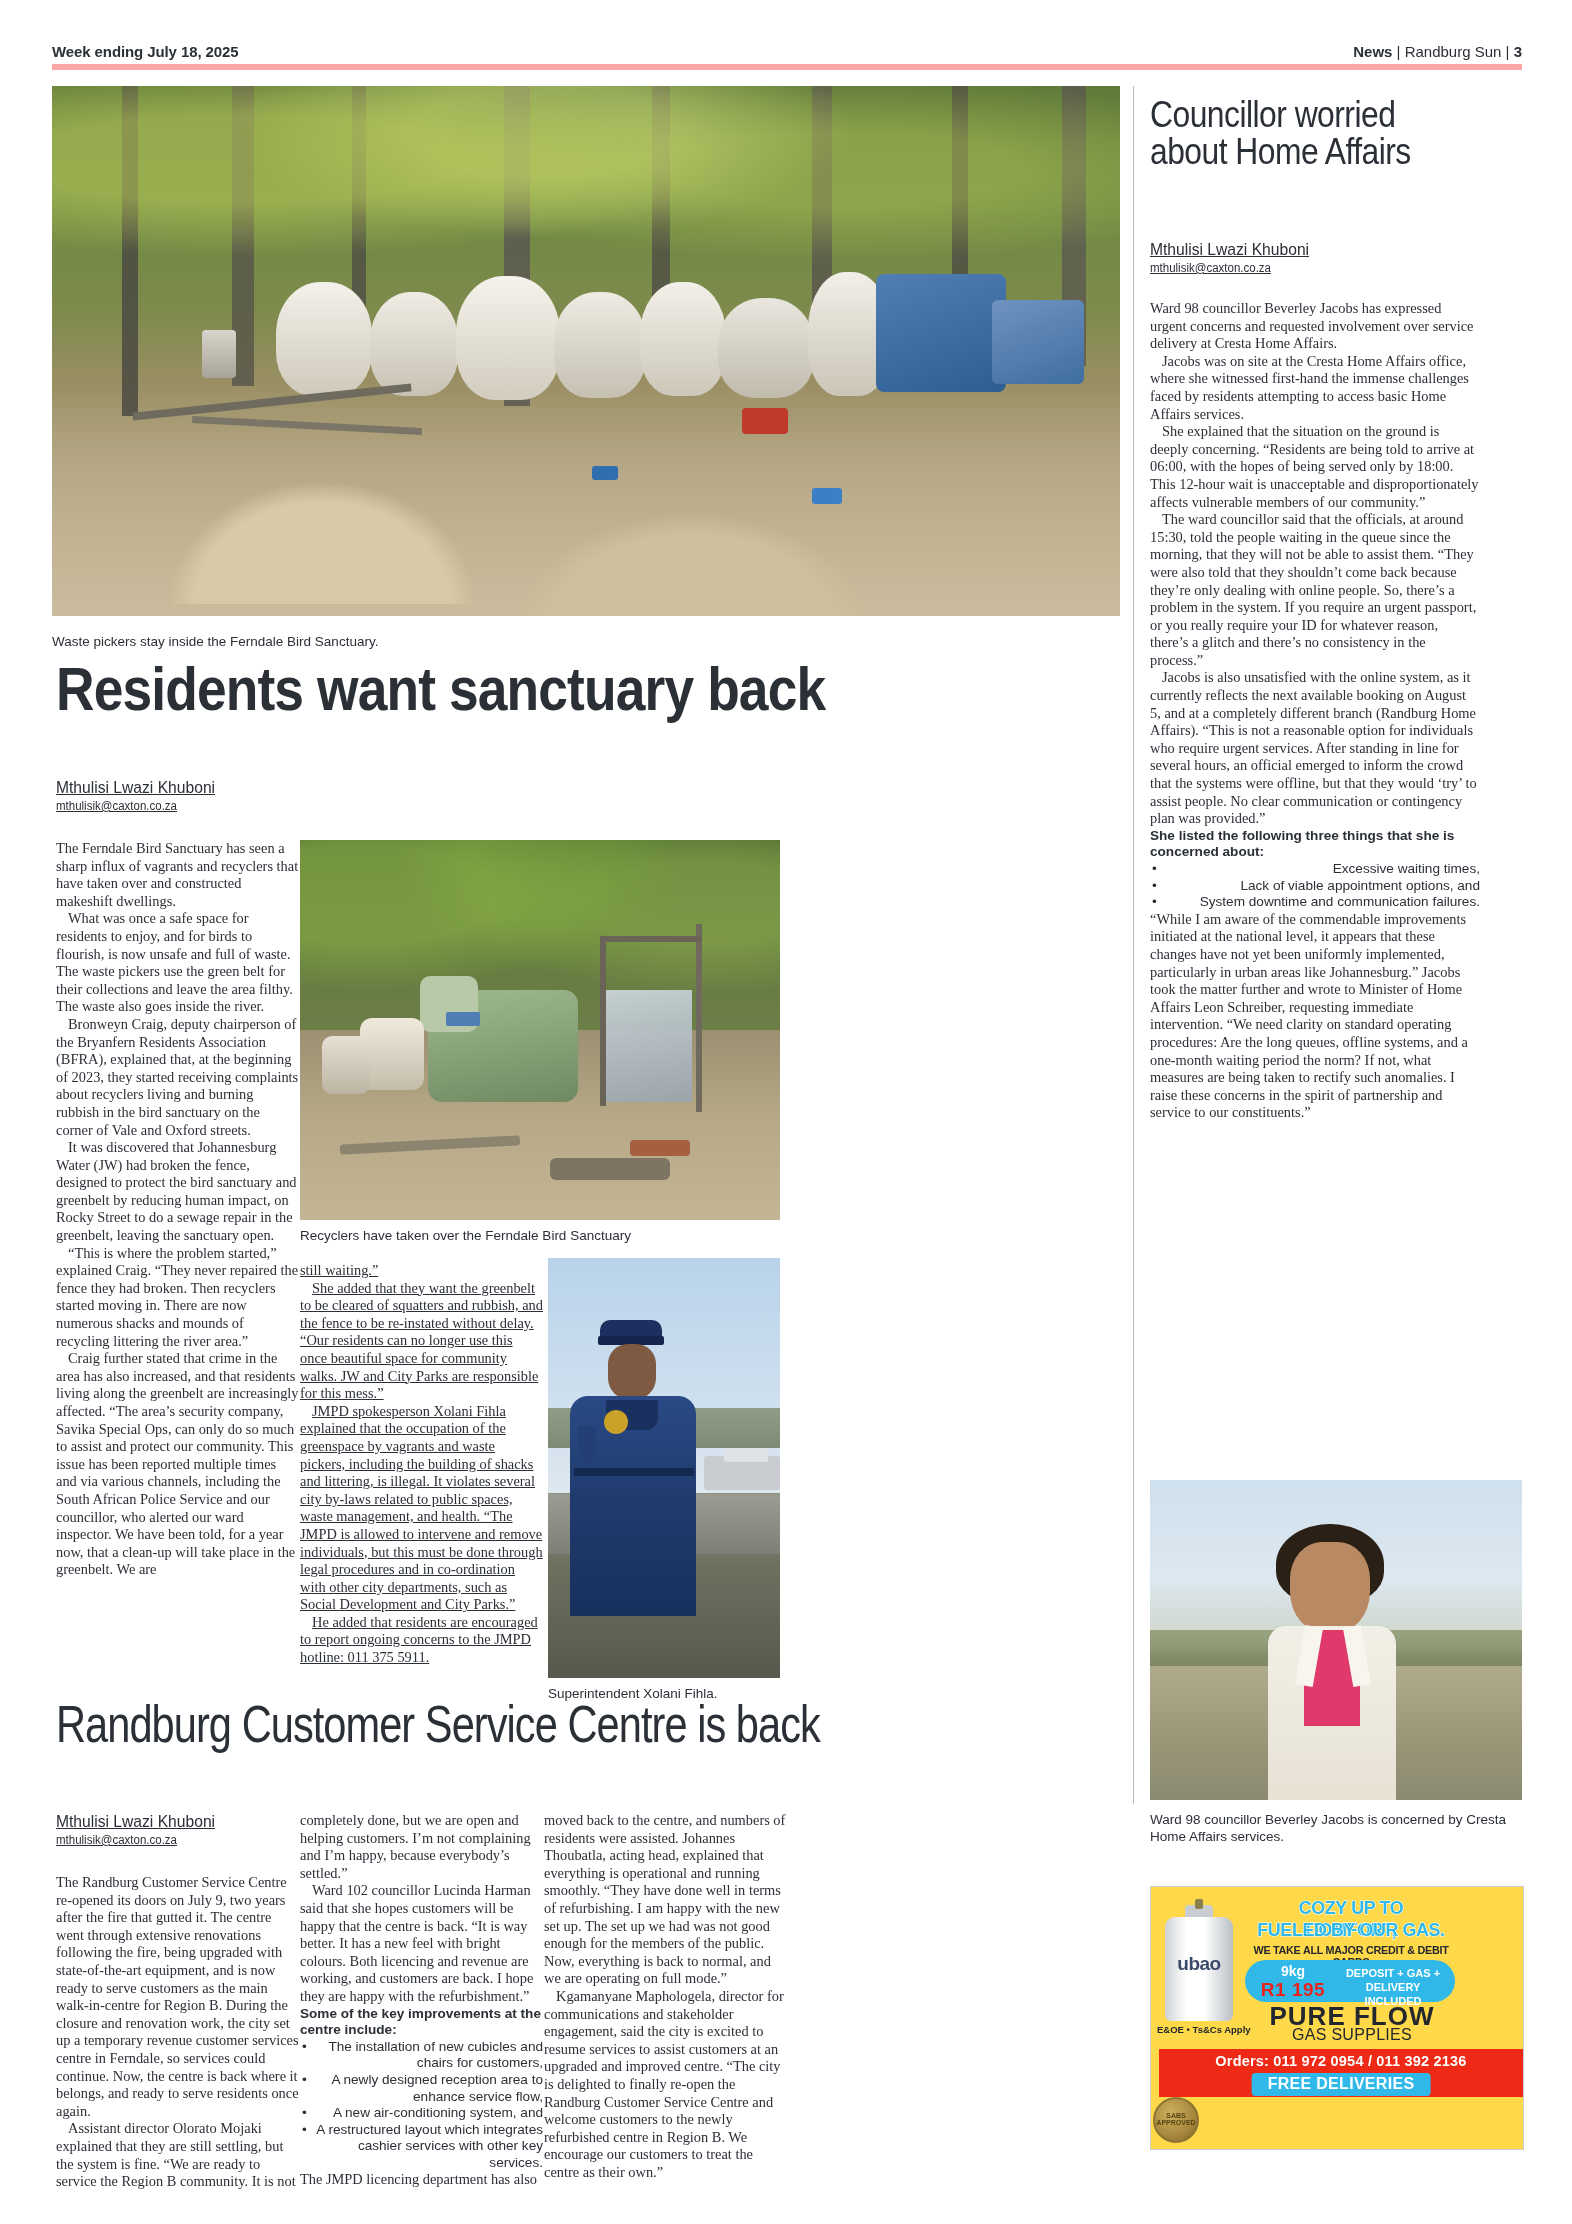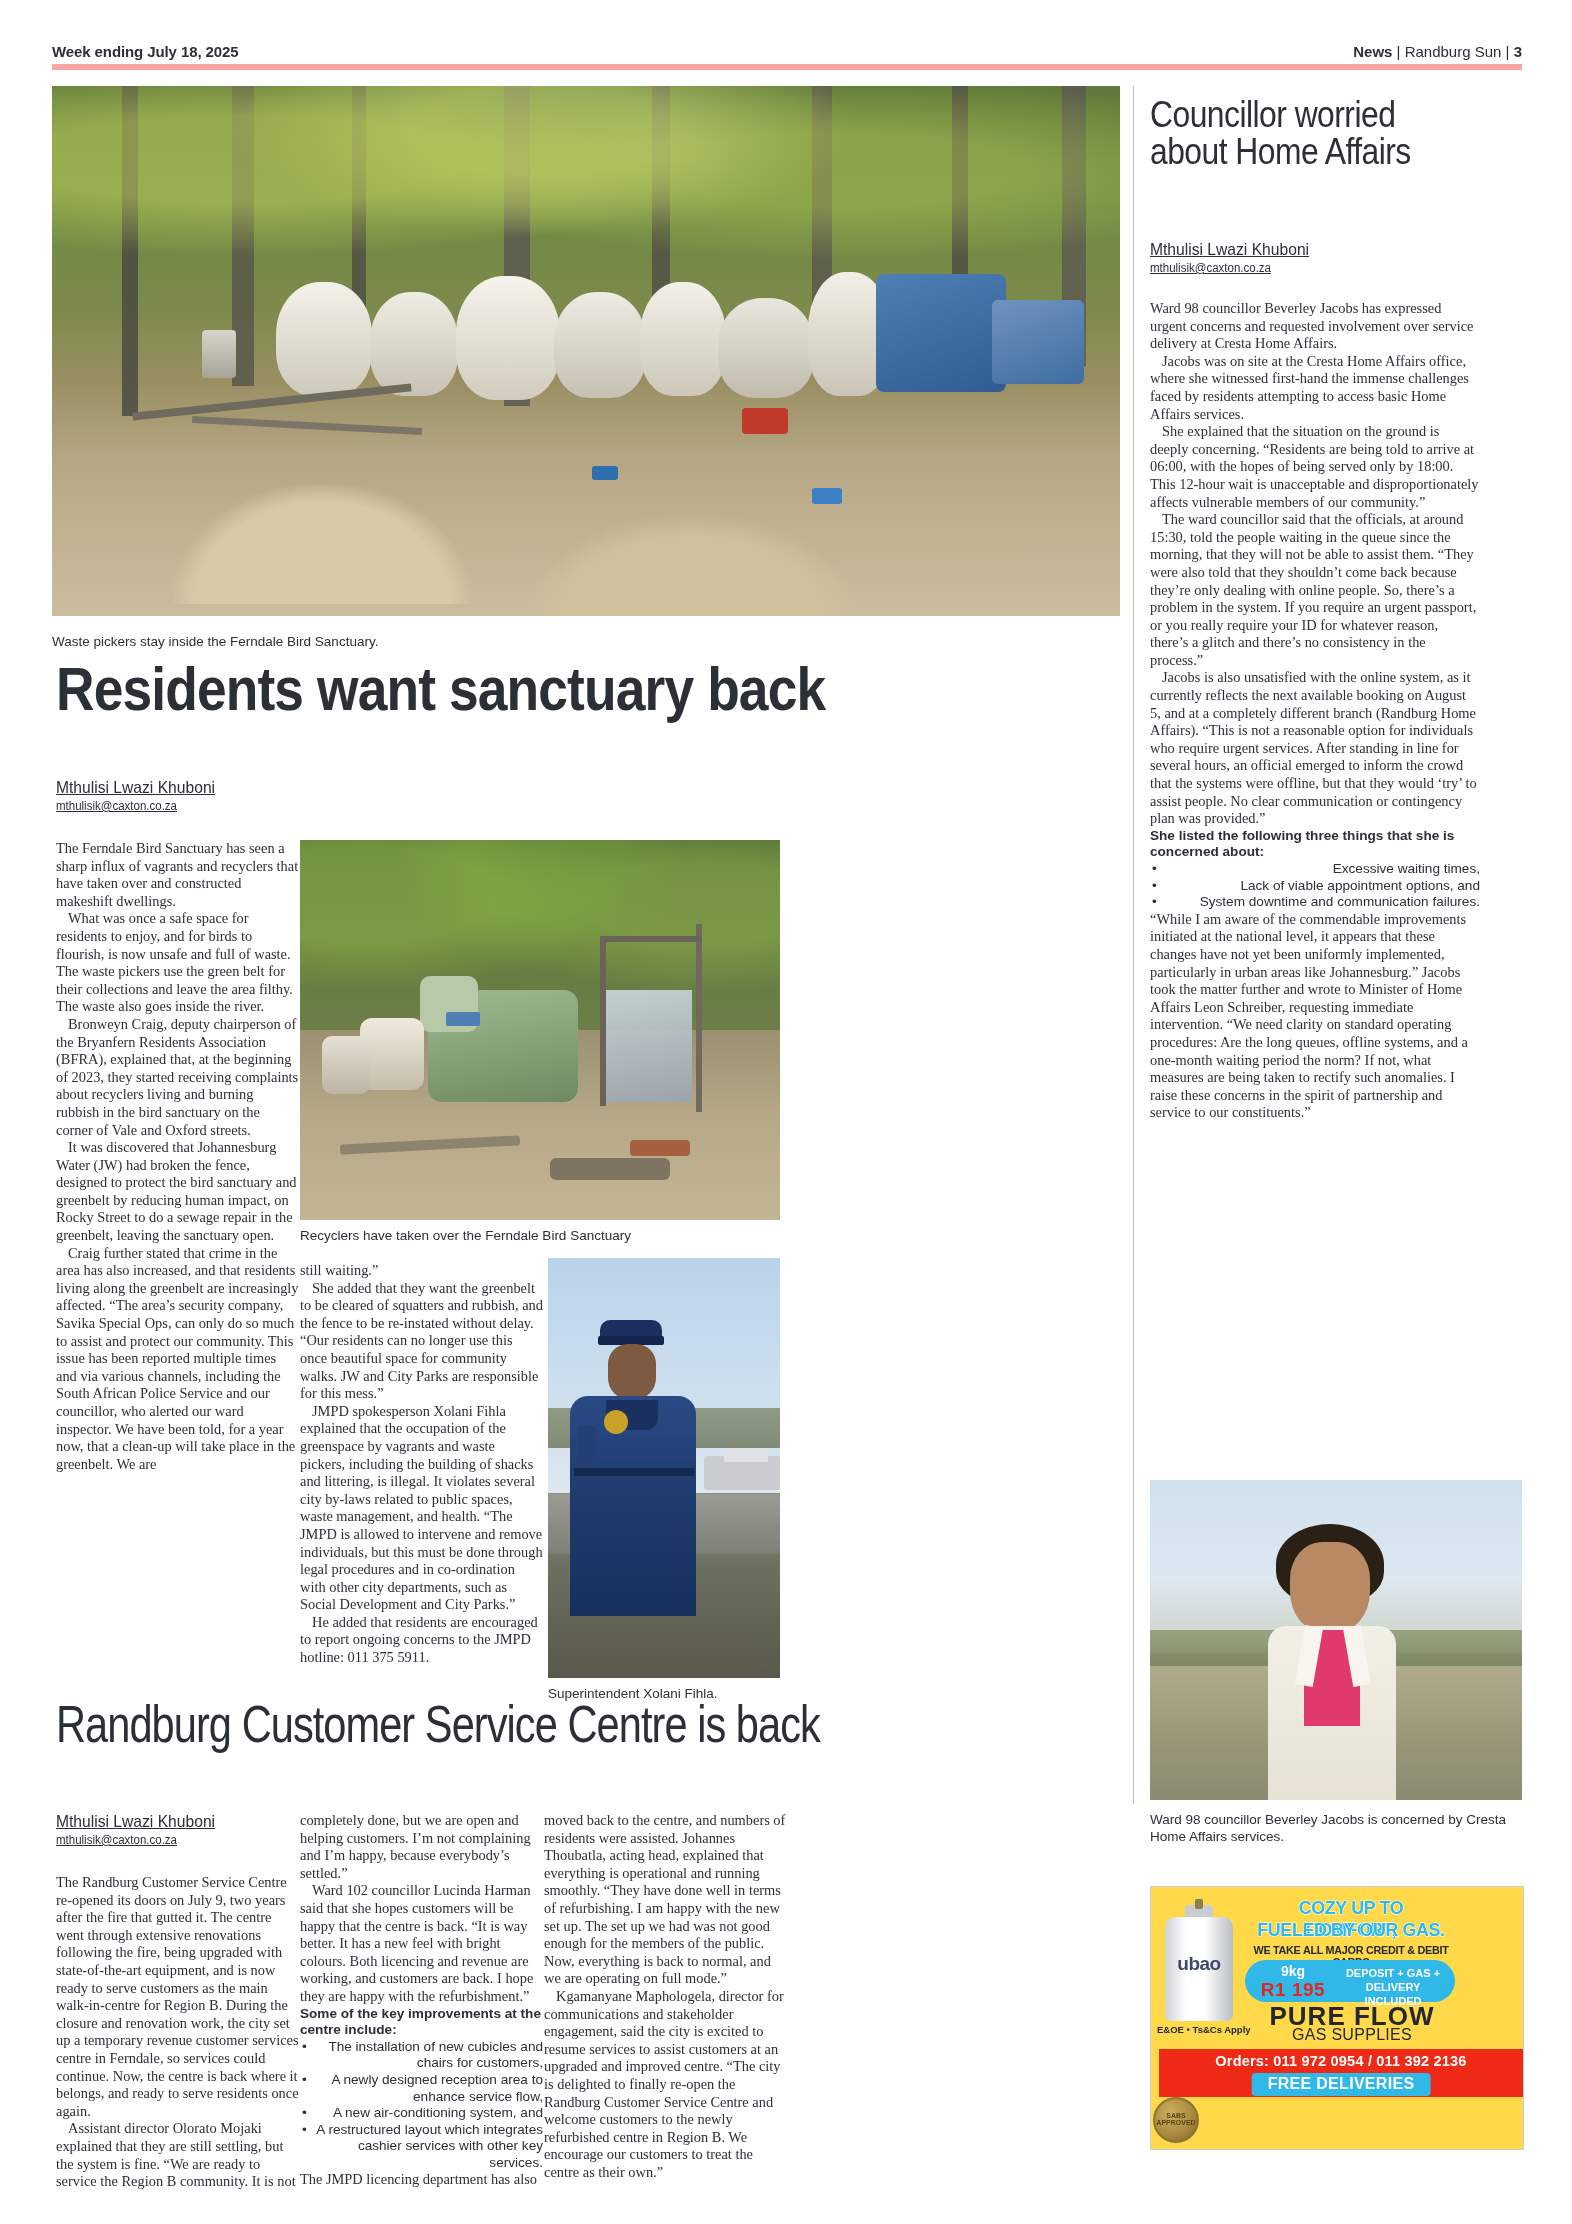--- a/index.html
+++ b/index.html
@@ -412,20 +412,21 @@
   <div class="byline" style="left:56px; top:778px;">
     <div class="name">Mthulisi Lwazi Khuboni</div>
     <div class="email">mthulisik@caxton.co.za</div>
   </div>
 
   <div class="bodycol" style="left:56px; top:840px; width:243px;">
     <p class="first">The Ferndale Bird Sanctuary has seen a sharp influx of vagrants and recyclers that have taken over and constructed makeshift dwellings.</p>
     <p>What was once a safe space for residents to enjoy, and for birds to flourish, is now unsafe and full of waste. The waste pickers use the green belt for their collections and leave the area filthy. The waste also goes inside the river.</p>
     <p>Bronweyn Craig, deputy chairperson of the Bryanfern Residents Association (BFRA), explained that, at the beginning of 2023, they started receiving complaints about recyclers living and burning rubbish in the bird sanctuary on the corner of Vale and Oxford streets.</p>
     <p>It was discovered that Johannesburg Water (JW) had broken the fence, designed to protect the bird sanctuary and greenbelt by reducing human impact, on Rocky Street to do a sewage repair in the greenbelt, leaving the sanctuary open.</p>
+    <p>“This is where the problem started,” explained Craig. “They never repaired the fence they had broken. Then recyclers started moving in. There are now numerous shacks and mounds of recycling littering the river area.”</p>
     <p>Craig further stated that crime in the area has also increased, and that residents living along the greenbelt are increasingly affected. “The area’s security company, Savika Special Ops, can only do so much to assist and protect our community. This issue has been reported multiple times and via various channels, including the South African Police Service and our councillor, who alerted our ward inspector. We have been told, for a year now, that a clean-up will take place in the greenbelt. We are</p>
   </div>
 
   <div class="photo" style="left:300px; top:840px; width:480px; height:380px;">
     <div style="position:absolute;left:0;top:0;right:0;height:52%;background:linear-gradient(180deg,#4c6a32 0%,#5d7a3c 40%,#6f7f49 100%);"></div>
     <div style="position:absolute;left:0;bottom:0;right:0;height:50%;background:linear-gradient(180deg,#9b9070 0%,#b6a887 45%,#c4b694 100%);"></div>
 
     <div style="position:absolute;left:0;top:0;right:0;height:55%;background:
         radial-gradient(ellipse at 14% 26%, rgba(140,175,70,.6) 0 22%, transparent 44%),
         radial-gradient(ellipse at 50% 12%, rgba(120,160,60,.55) 0 20%, transparent 42%),
@@ -443,21 +444,21 @@
     <div style="position:absolute;left:306px;top:150px;width:86px;height:112px;background:linear-gradient(170deg,#cfd8e0,#98a4ae);opacity:.9;"></div>
 
     <div style="position:absolute;left:146px;top:172px;width:34px;height:14px;background:#4f7fb5;border-radius:2px;"></div>
 
     <div style="position:absolute;left:40px;top:300px;width:180px;height:10px;background:#8d8470;transform:rotate(-3deg);border-radius:3px;"></div>
     <div style="position:absolute;left:250px;top:318px;width:120px;height:22px;background:#7d7462;border-radius:6px;"></div>
     <div style="position:absolute;left:330px;top:300px;width:60px;height:16px;background:#a7603f;border-radius:4px;"></div>
   </div>
   <div class="caption" style="left:300px; top:1228px; width:470px;">Recyclers have taken over the Ferndale Bird Sanctuary</div>
 
-  <div class="bodycol" style="left:300px; top:1262px; width:243px;">
+  <div class="bodycol" style="left:300px; top:1262px; width:243px;text-decoration:underline;">
     <p class="first">still waiting.”</p>
     <p>She added that they want the greenbelt to be cleared of squatters and rubbish, and the fence to be re-instated without delay. “Our residents can no longer use this once beautiful space for community walks. JW and City Parks are responsible for this mess.”</p>
     <p>JMPD spokesperson Xolani Fihla explained that the occupation of the greenspace by vagrants and waste pickers, including the building of shacks and littering, is illegal. It violates several city by-laws related to public spaces, waste management, and health. “The JMPD is allowed to intervene and remove individuals, but this must be done through legal procedures and in co-ordination with other city departments, such as Social Development and City Parks.”</p>
     <p>He added that residents are encouraged to report ongoing concerns to the JMPD hotline: 011 375 5911.</p>
   </div>
 
   <div class="photo" style="left:548px; top:1258px; width:232px; height:420px;">
     <div style="position:absolute;left:0;top:0;right:0;height:58%;background:linear-gradient(180deg,#b9d3ea 0%,#cfe0ef 60%,#dfe8ef 100%);"></div>
     <div style="position:absolute;left:0;bottom:0;right:0;height:44%;background:linear-gradient(180deg,#8e8f7e 0%,#6d6f5f 40%,#58594c 100%);"></div>
 

